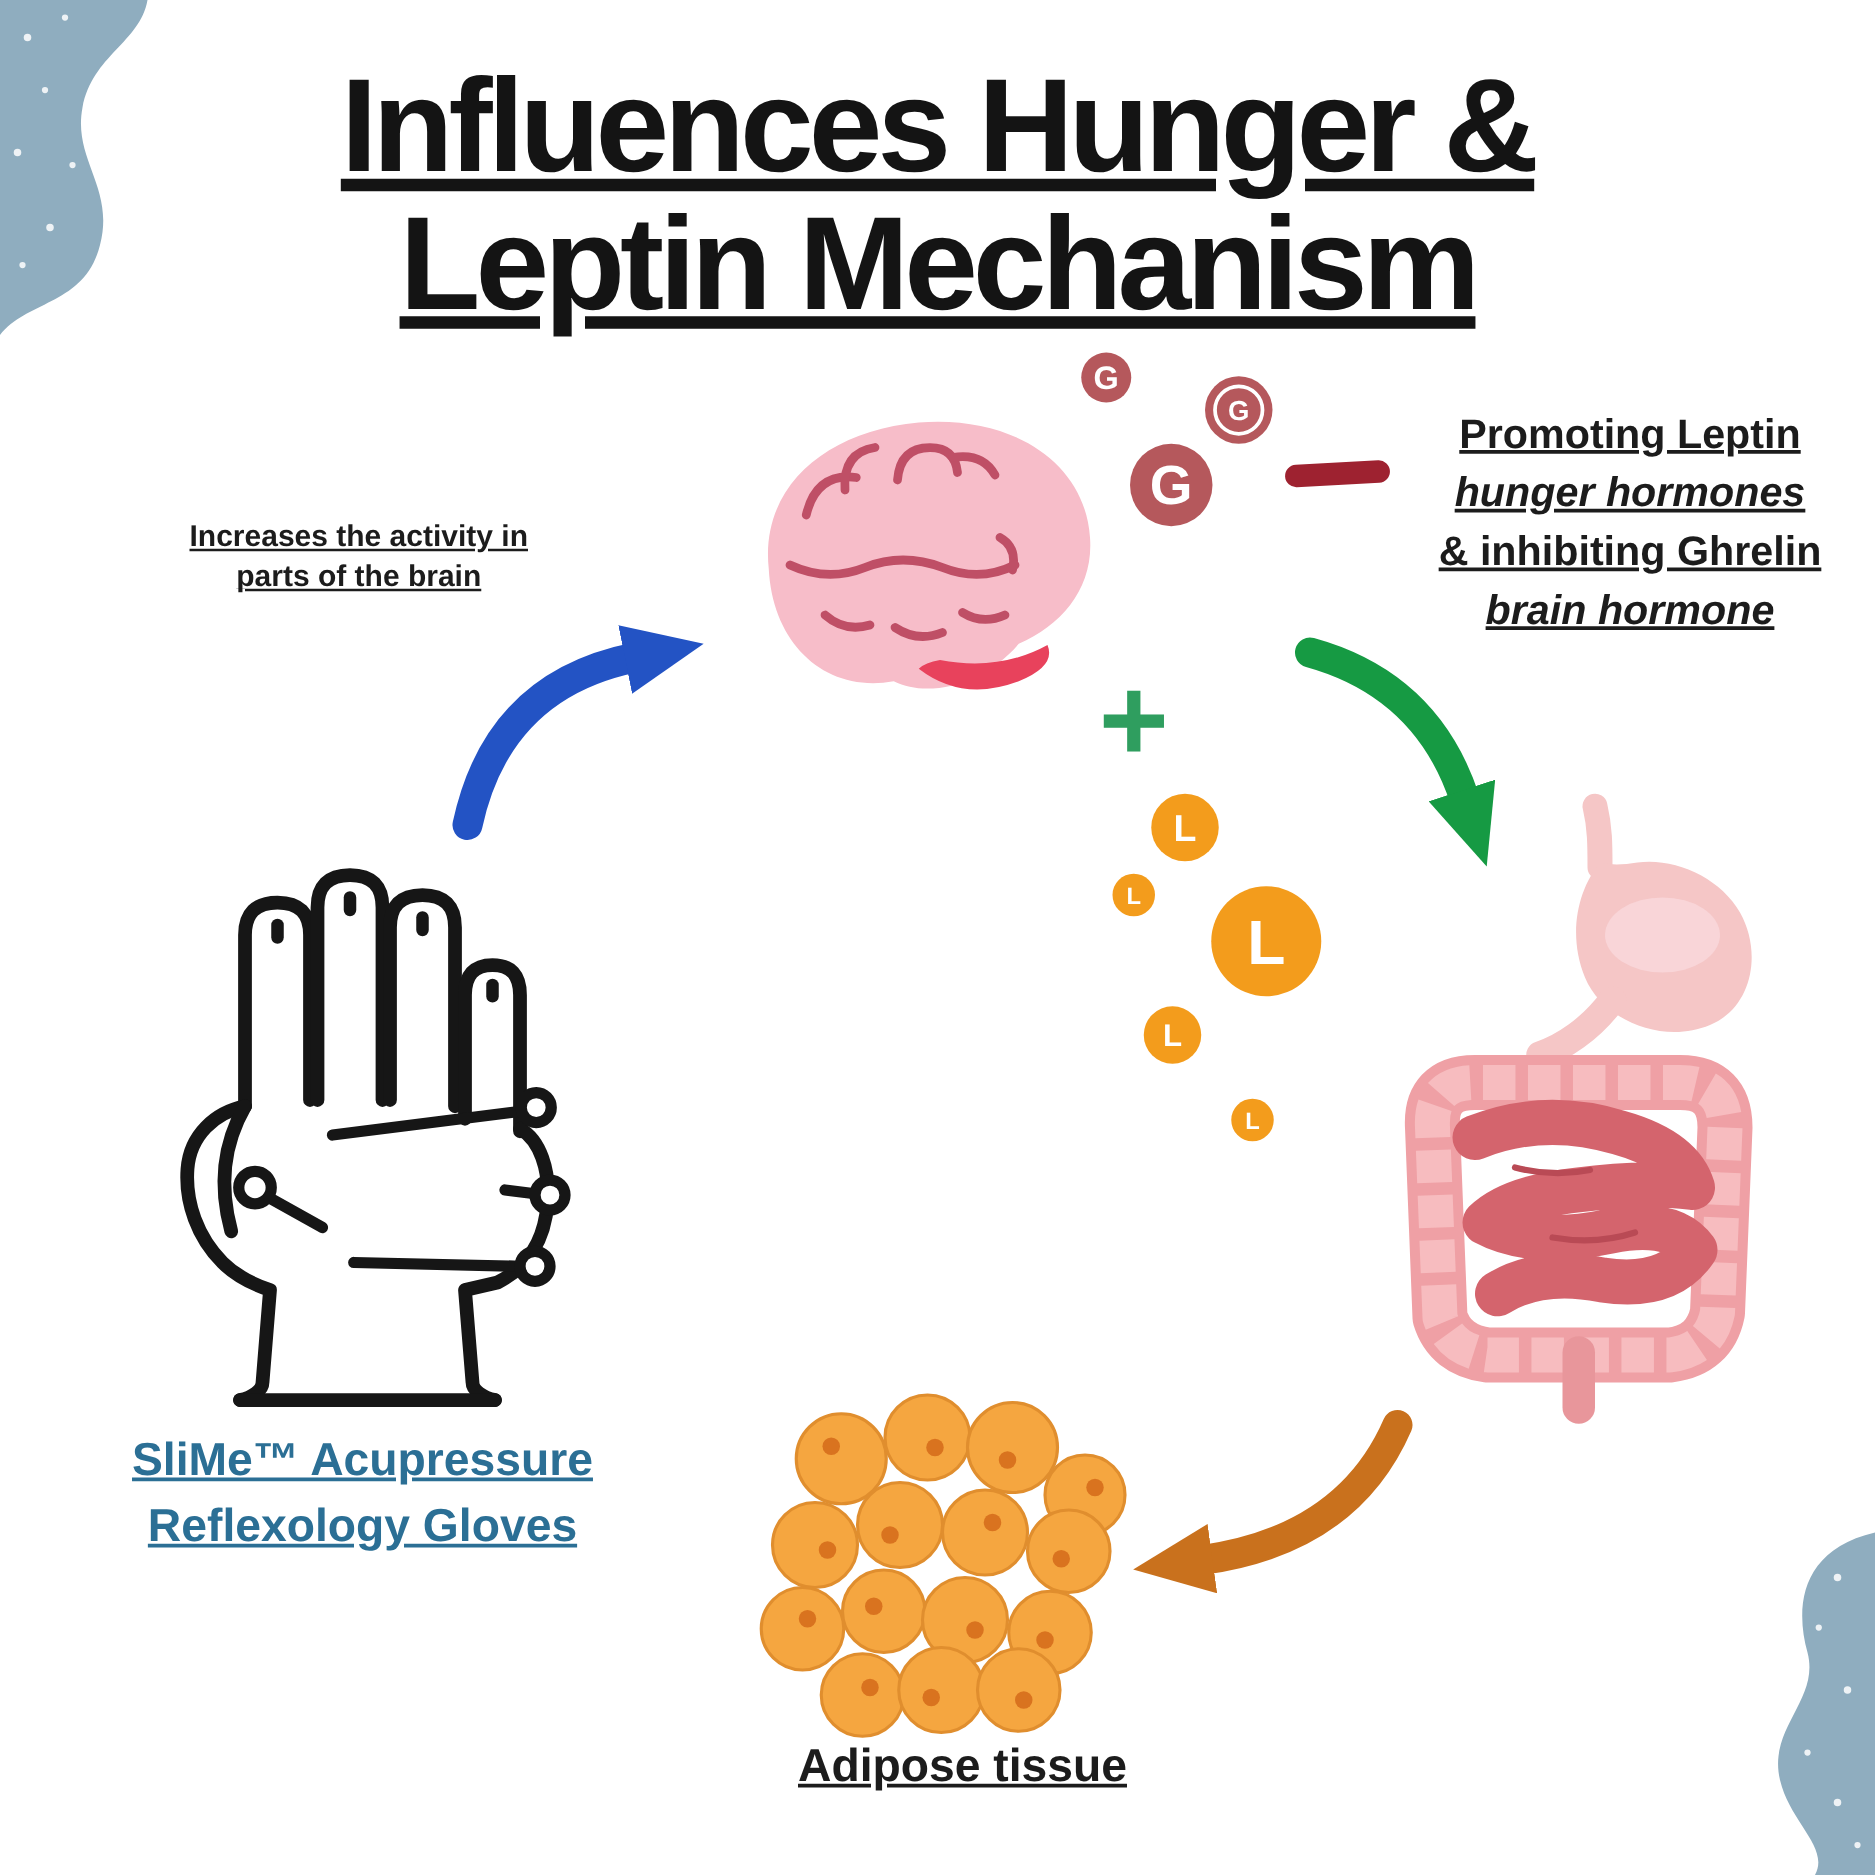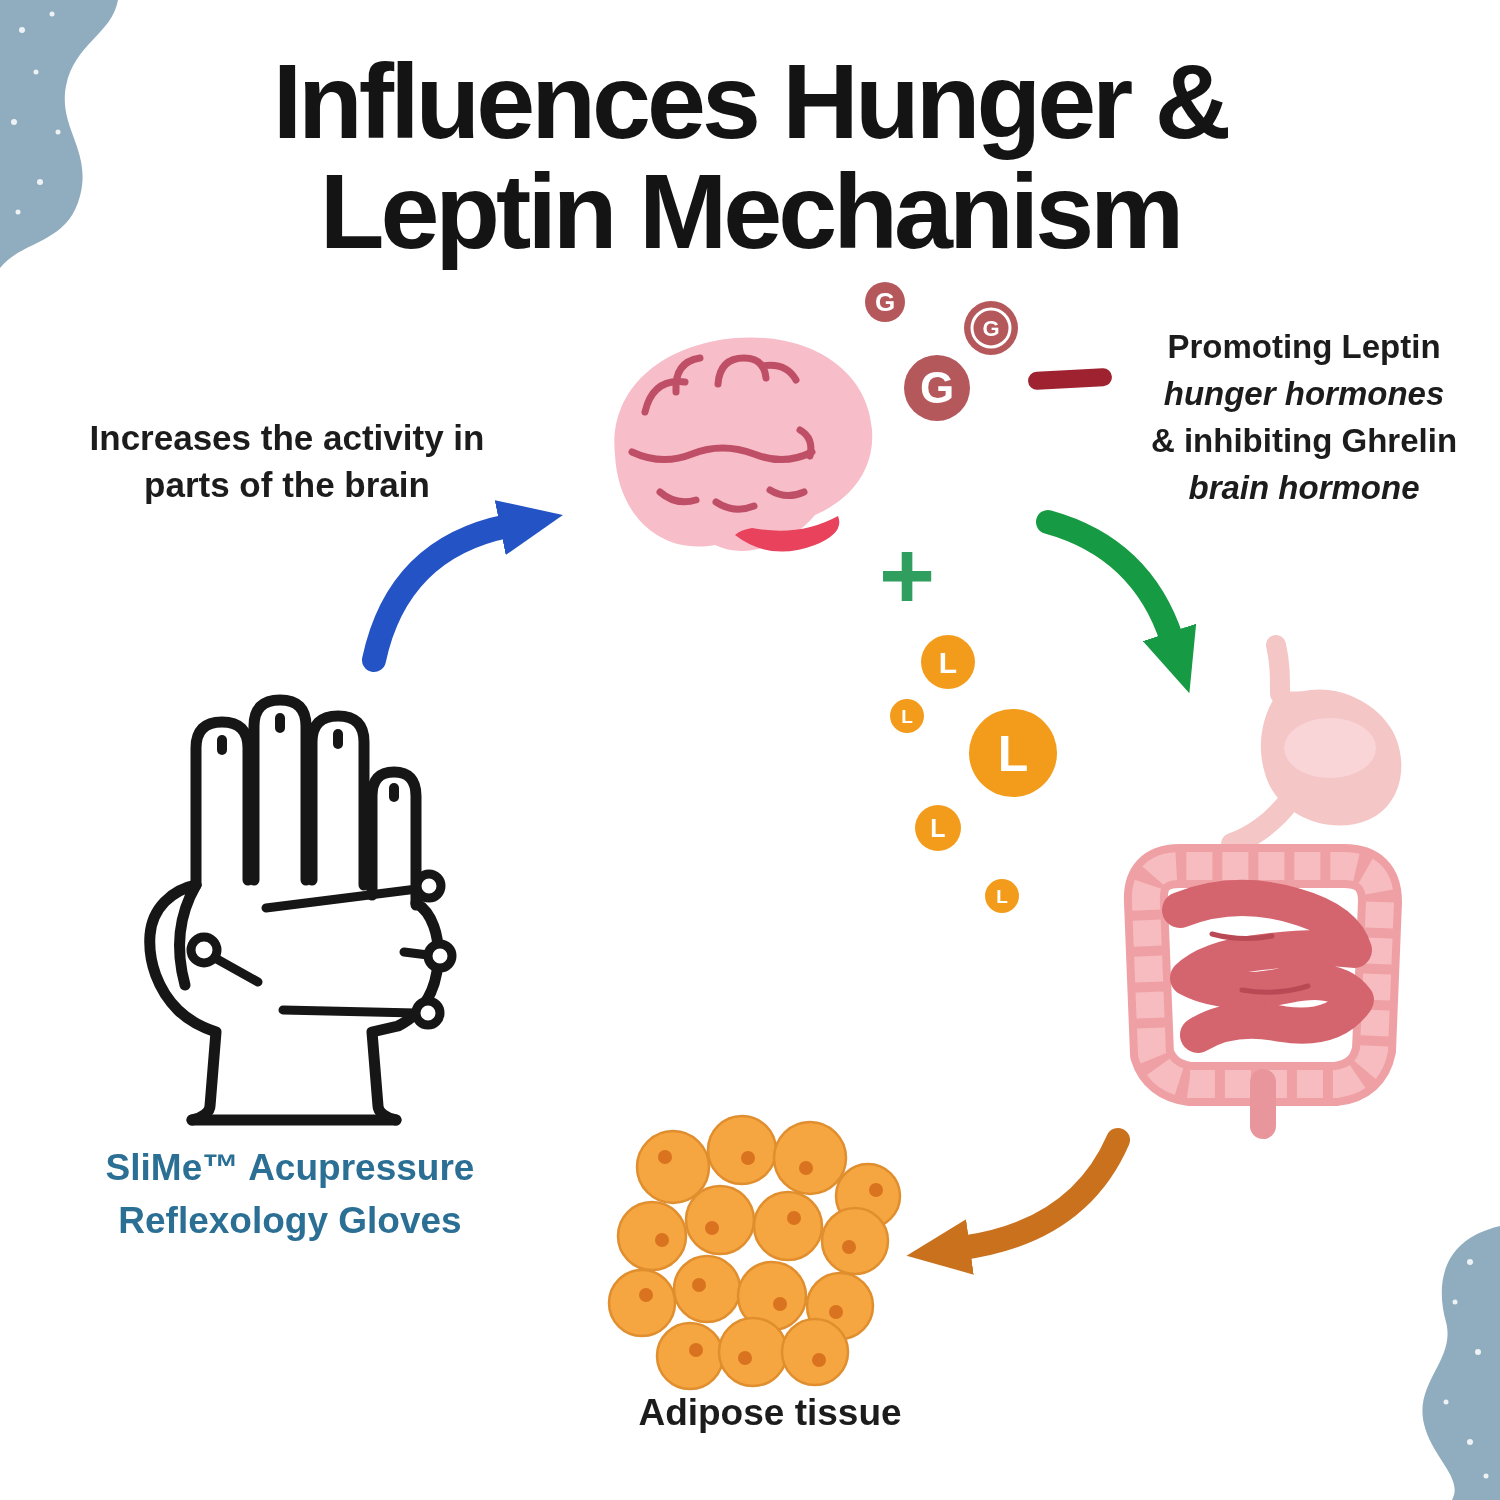--- a/index.html
+++ b/index.html
@@ -1,21 +1,21 @@
 <!DOCTYPE html>
 <html><head>
 <meta charset="utf-8">
 <style>
   html,body{margin:0;padding:0;background:#ffffff;}
   .canvas{position:relative;width:1500px;height:1500px;background:#ffffff;overflow:hidden;
           font-family:"Liberation Sans",sans-serif;}
   .art{position:absolute;left:0;top:0;width:1500px;height:1500px;}
-  .label{position:absolute;text-align:center;font-weight:bold;color:#1c1c1c;}
+  .label{position:absolute;text-align:center;font-weight:bold;color:#1c1c1c;text-decoration:underline;}
   .title{left:0;right:0;top:46px;font-size:106px;line-height:1.04;letter-spacing:-4px;color:#141414;}
-  .brain-label{left:37px;top:414px;width:500px;font-size:35px;line-height:1.35;}
+  .brain-label{left:37px;top:414px;width:500px;font-size:24px;line-height:1.35;}
   .hormone-label{left:1128px;top:324px;width:352px;font-size:33px;line-height:1.42;}
   .gloves-label{left:40px;top:1142px;width:500px;font-size:37px;line-height:1.42;color:#2b6f95;}
   .adipose-label{left:520px;top:1392px;width:500px;font-size:37px;}
   .it{font-style:italic;}
   .sym{font-family:"Liberation Sans",sans-serif;font-weight:bold;fill:#ffffff;text-anchor:middle;}
   .plus-sym{font-family:"Liberation Sans",sans-serif;font-weight:bold;text-anchor:middle;}
 </style>
 </head>
 <body>
 

